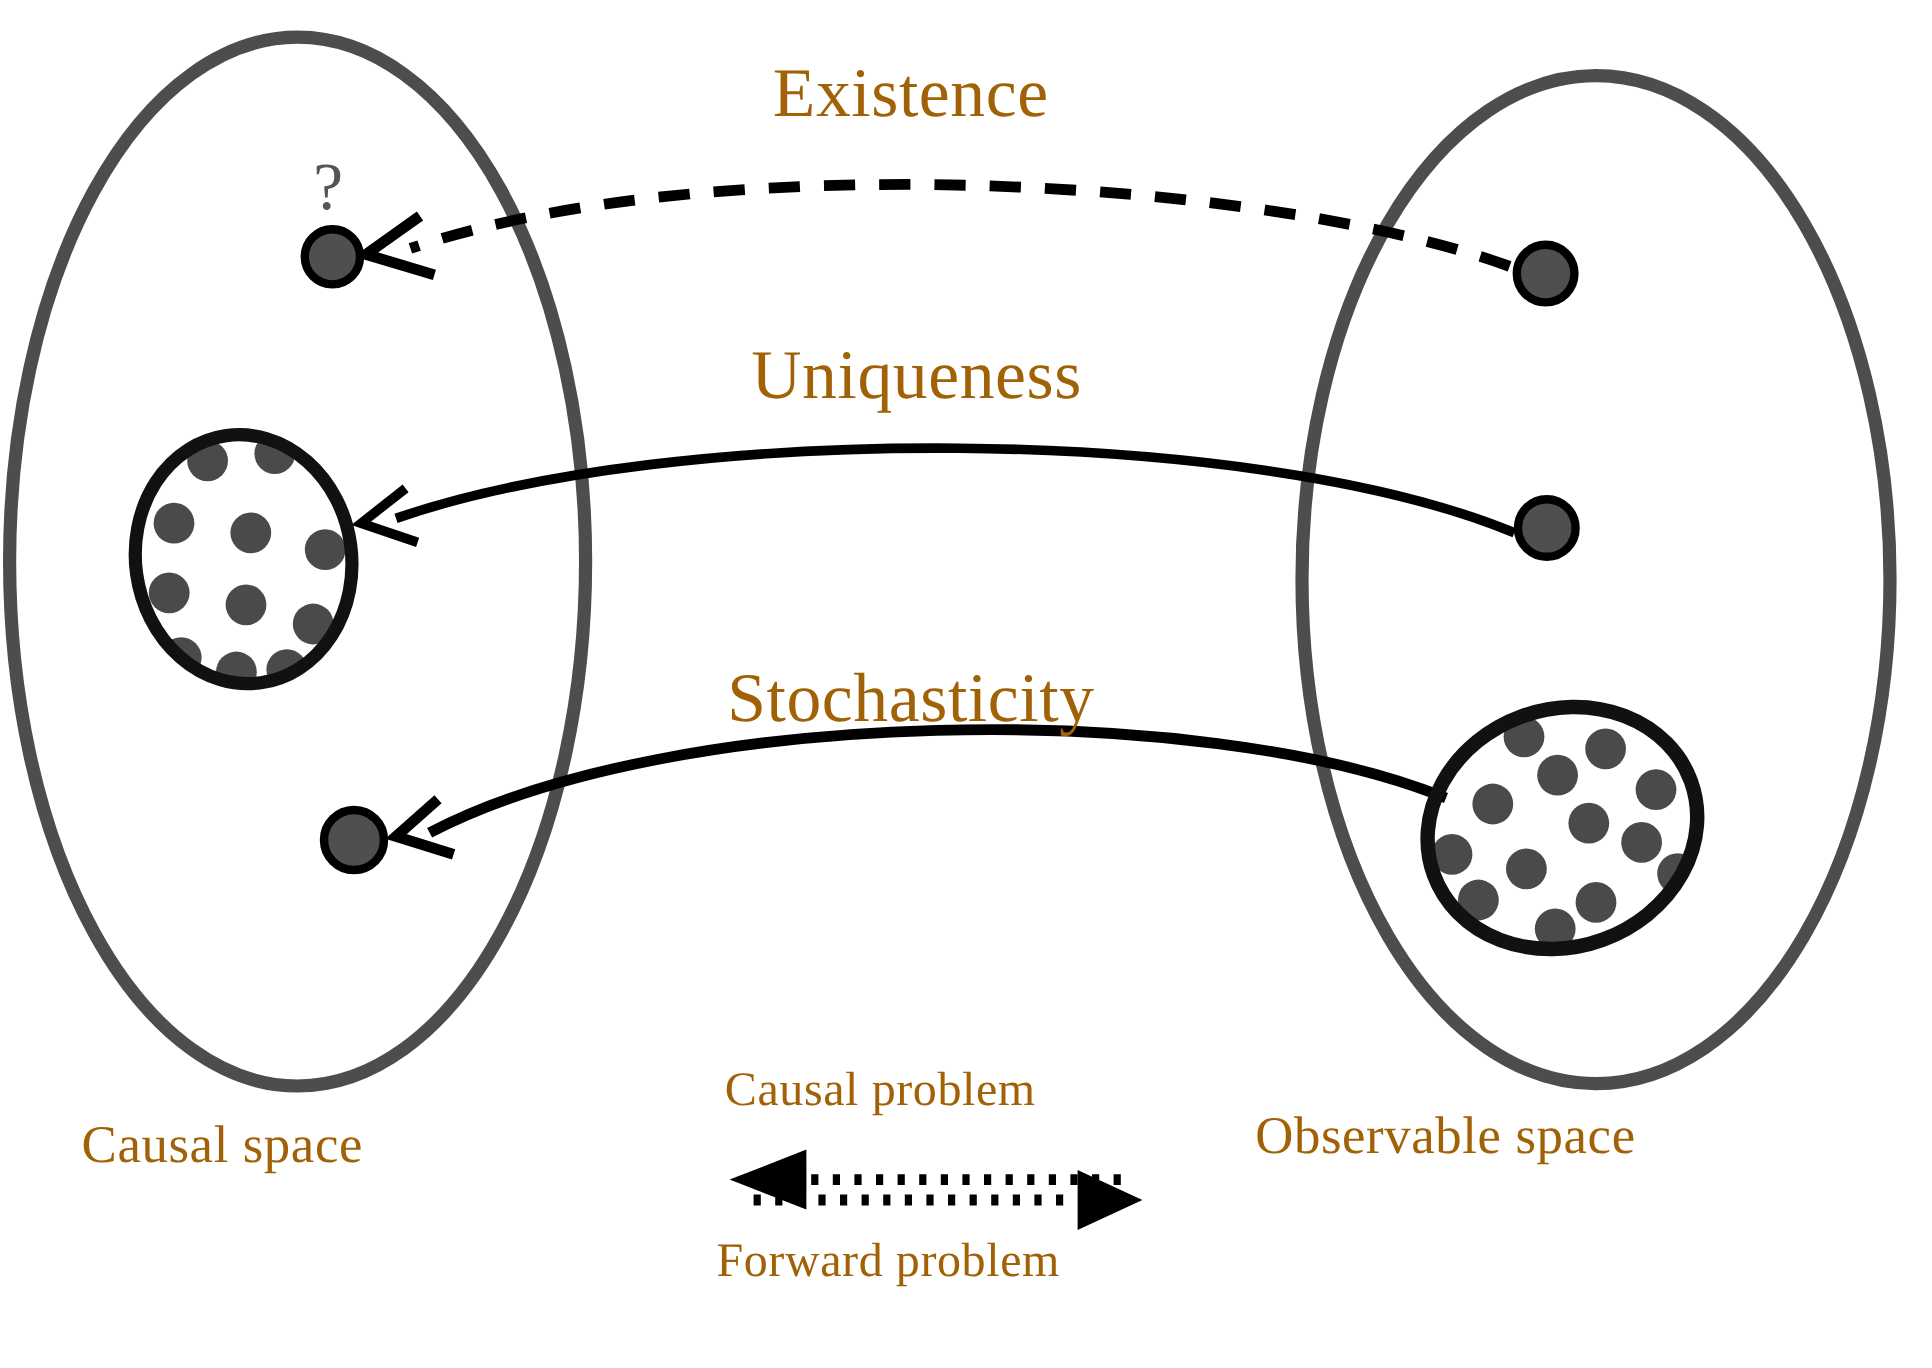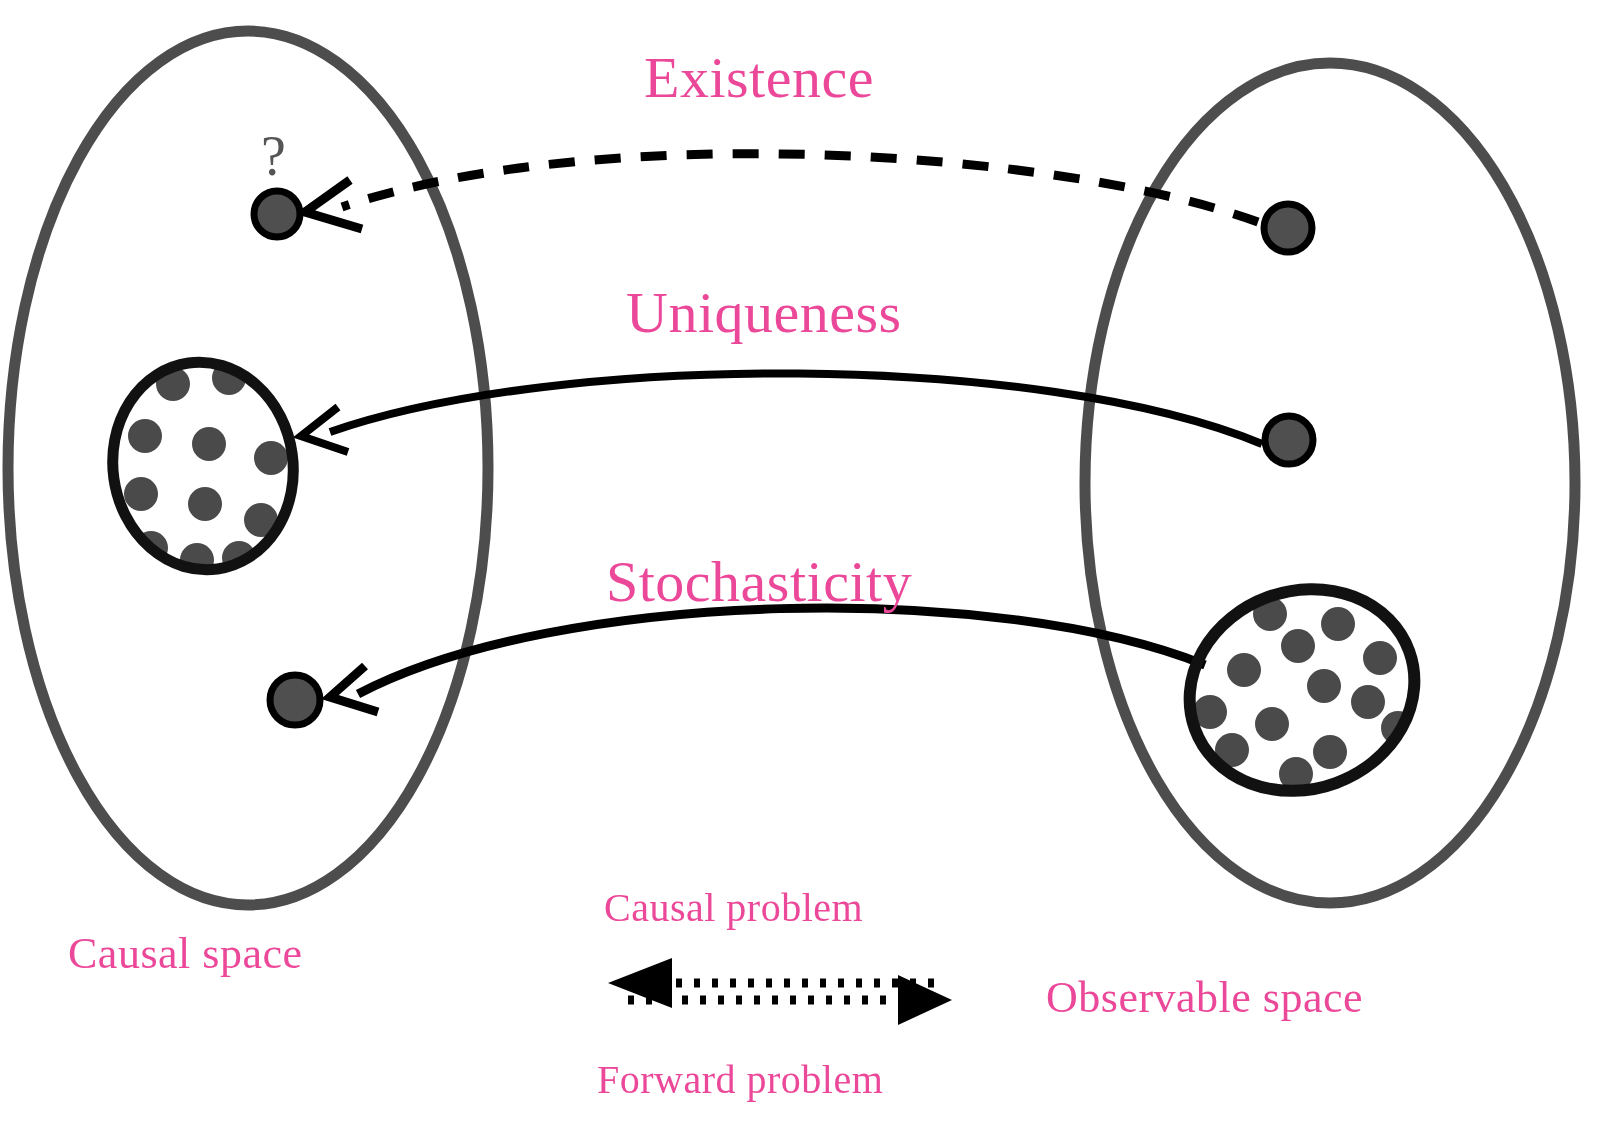--- a/index.html
+++ b/index.html
@@ -17,21 +17,21 @@
   }
   svg#scene {
     position: absolute;
     left: 0;
     top: 0;
     width: 1610px;
     height: 1140px;
   }
   .lbl {
     position: absolute;
-    color: #ec4899;
+    color: #a16207;
     white-space: nowrap;
     font-family: "Liberation Serif", "DejaVu Serif", serif;
     font-weight: 400;
     letter-spacing: 0.5px;
   }
   .lbl-relation { font-size: 58px; }
   .lbl-space    { font-size: 44px; }
   .lbl-legend   { font-size: 40px; }
   .qmark {
     position: absolute;
@@ -123,19 +123,19 @@
   <div class="qmark" style="left:261px; top:128px;">?</div>
 
   <div class="lbl lbl-relation" style="left:644px; top:44px;">Existence</div>
 
   <div class="lbl lbl-relation" style="left:626px; top:279px;font-family:Liberation Serif, serif;">Uniqueness</div>
 
   <div class="lbl lbl-relation" style="left:606px; top:524px;margin-top:24px;">Stochasticity</div>
 
   <div class="lbl lbl-space" style="left:68px; top:928px;">Causal space</div>
 
-  <div class="lbl lbl-space" style="left:1046px; top:972px;">Observable space</div>
+  <div class="lbl lbl-space" style="left:1046px; top:921px;">Observable space</div>
 
   <div class="lbl lbl-legend" style="left:604px; top:884px;">Causal problem</div>
 
-  <div class="lbl lbl-legend" style="left:597px; top:1056px;">Forward problem</div>
+  <div class="lbl lbl-legend" style="left:597px; top:1026px;">Forward problem</div>
 
 </div>
 
 </body></html>

